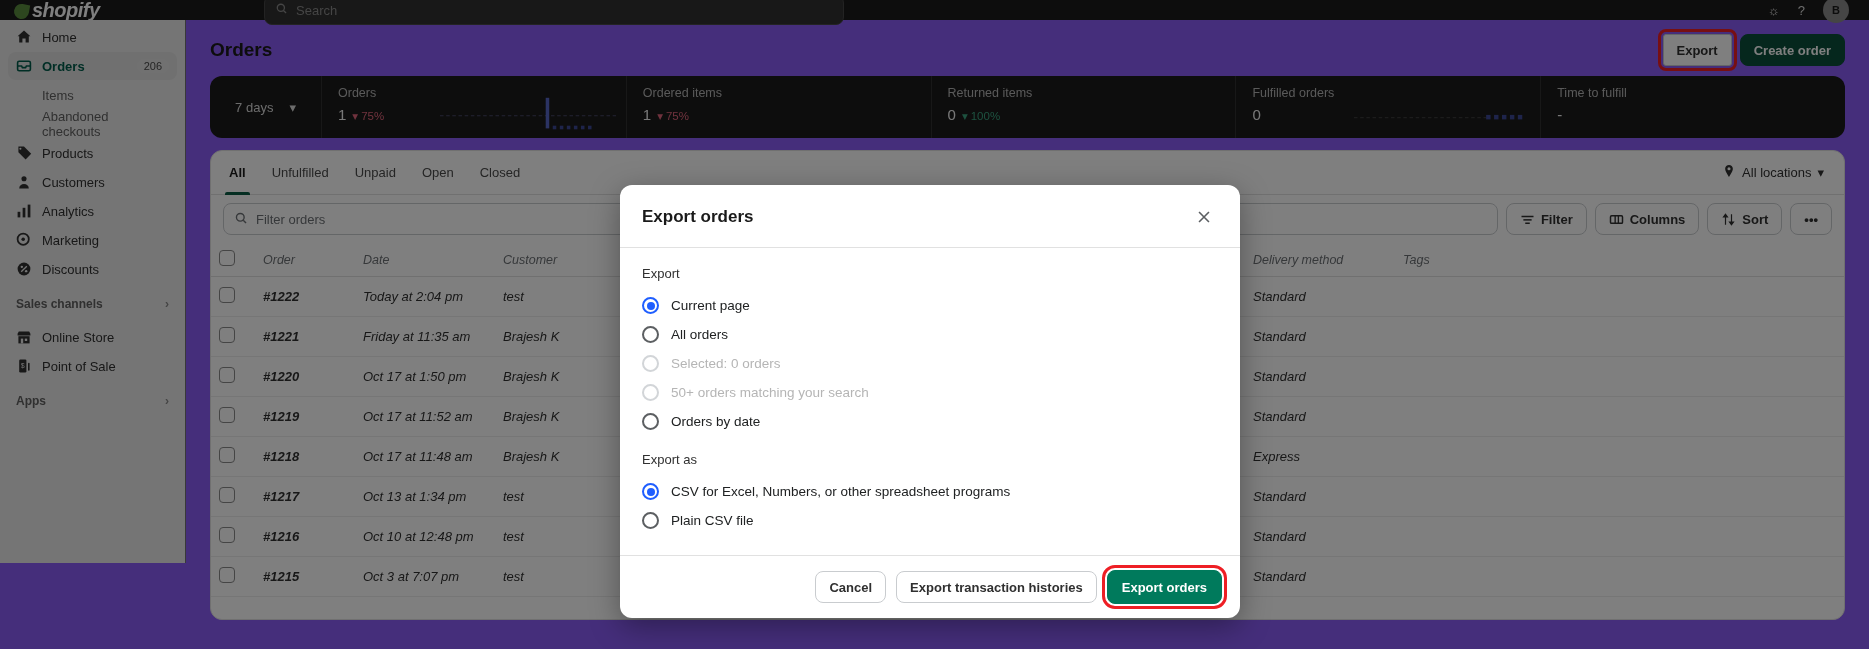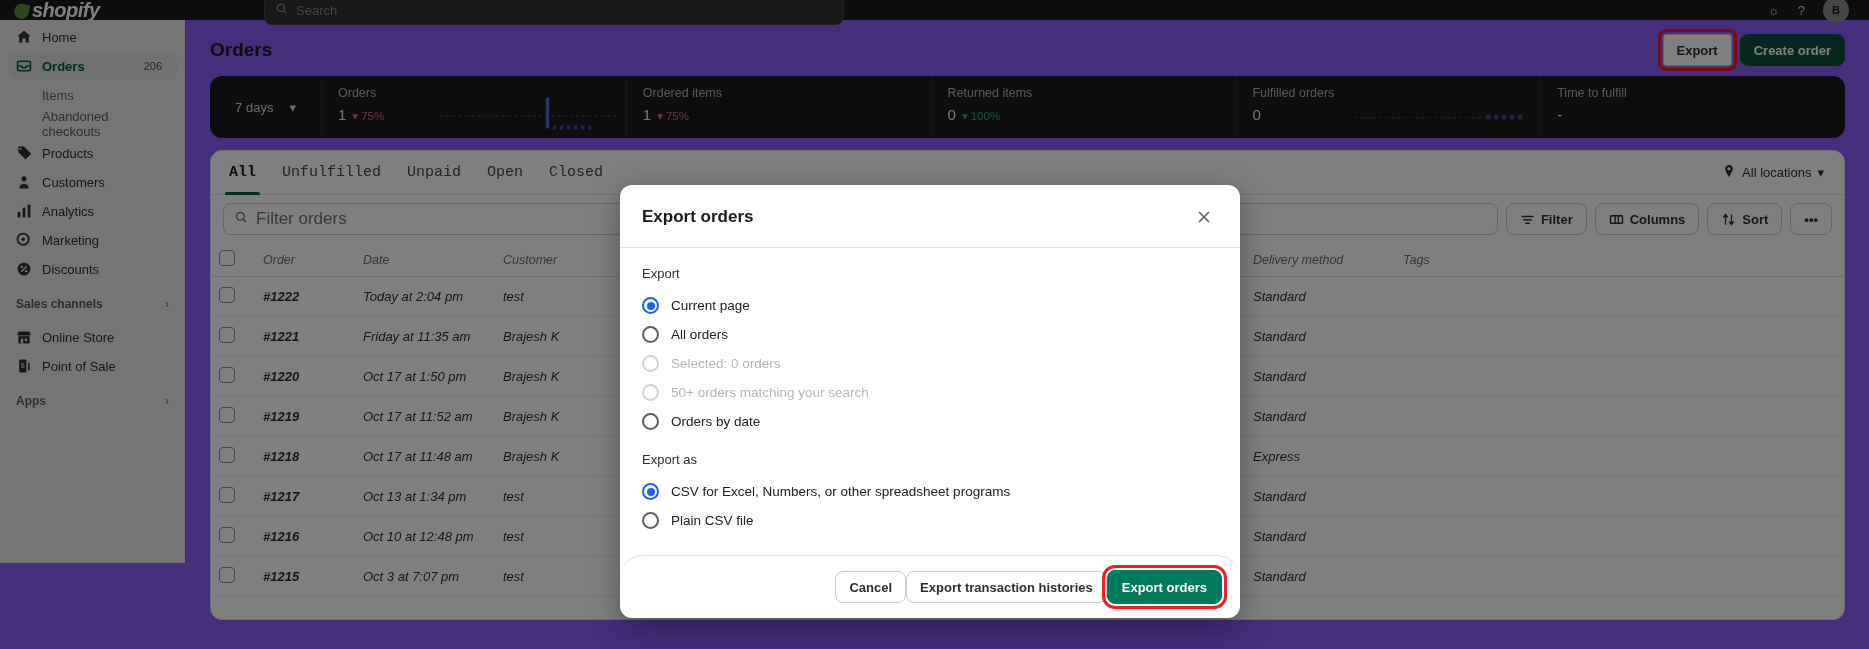--- a/index.html
+++ b/index.html
@@ -145,43 +145,42 @@
     margin: 12px 24px 0; background: #fff;
     border: 1px solid #e1e1e1; border-radius: 12px; overflow: hidden;
     height: 470px;
   }
   .tabs {
     display: flex; align-items: center; height: 44px;
     border-bottom: 1px solid #e1e1e1; padding: 0 6px; gap: 2px;
   }
   .tab {
     position: relative; height: 44px; padding: 0 12px;
-    display: flex; align-items: center; font-size: 15px; color: #4a4a4a;
+    display: flex; align-items: center; font-size: 13px; color: #4a4a4a;
     cursor: pointer;
-    font-family: Liberation Mono, monospace;
   }
   .tab.active { color: #1a1a1a; font-weight: 600; }
   .tab.active::after {
     content: ""; position: absolute; left: 8px; right: 8px; bottom: 0;
     height: 3px; background: #0b5c45; border-radius: 2px 2px 0 0;
   }
   .tabs .loc {
     margin-left: auto; display: flex; align-items: center; gap: 6px;
     font-size: 13px; color: #303030; padding: 0 14px; cursor: pointer; justify-content: flex-end;
   }
 
   .toolbar {
     display: flex; align-items: center; gap: 8px;
     padding: 8px 12px;
   }
   .search-field {
     flex: 1 1 auto; height: 32px;
     border: 1px solid #c9cccf; border-radius: 8px;
     display: flex; align-items: center; gap: 8px; padding: 0 10px;
-    color: #6d7175; font-size: 17px; background: #fff;
+    color: #6d7175; font-size: 13px; background: #fff;
   }
 
   table { width: 100%; border-collapse: collapse; font-size: 13px; table-layout: fixed; font-style: italic; }
   thead th {
     text-align: left; font-weight: 500; color: #6d7175;
     padding: 7px 8px; font-size: 12.5px;
     border-bottom: 1px solid #e1e1e1; background: #fff;
   }
   tbody td {
     padding: 10px 8px; border-bottom: 1px solid #ededed; color: #303030;
@@ -236,21 +235,21 @@
   .radio-row.disabled .radio { border-color: #d2d5d8; }
   .radio.checked { border-color: #1f5eff; border-width: 2px; }
   .radio.checked::after {
     content: ""; position: absolute; left: 50%; top: 50%;
     width: 8px; height: 8px; border-radius: 50%; background: #1f5eff;
     transform: translate(-50%,-50%);
   }
   .group-gap { height: 16px; }
   .modal-foot {
     border-top: 1px solid #e1e1e1; padding: 14px 18px;
-    display: flex; justify-content: flex-end; align-items: center; gap: 0; border-radius: 23px;
+    display: flex; justify-content: flex-end; align-items: center; gap: 10px;
   }
   .btn-green {
     height: 34px; padding: 0 14px; border-radius: 8px;
     background: #007a5c; border: 1px solid #007a5c; color: #fff;
     font-size: 13px; font-weight: 650; cursor: pointer;
   }
   .icon-sm { width: 15px; height: 15px; display:inline-block; }
   .icon-sm svg { width: 15px; height: 15px; fill: currentColor; display:block;}
 </style>
 </head>

